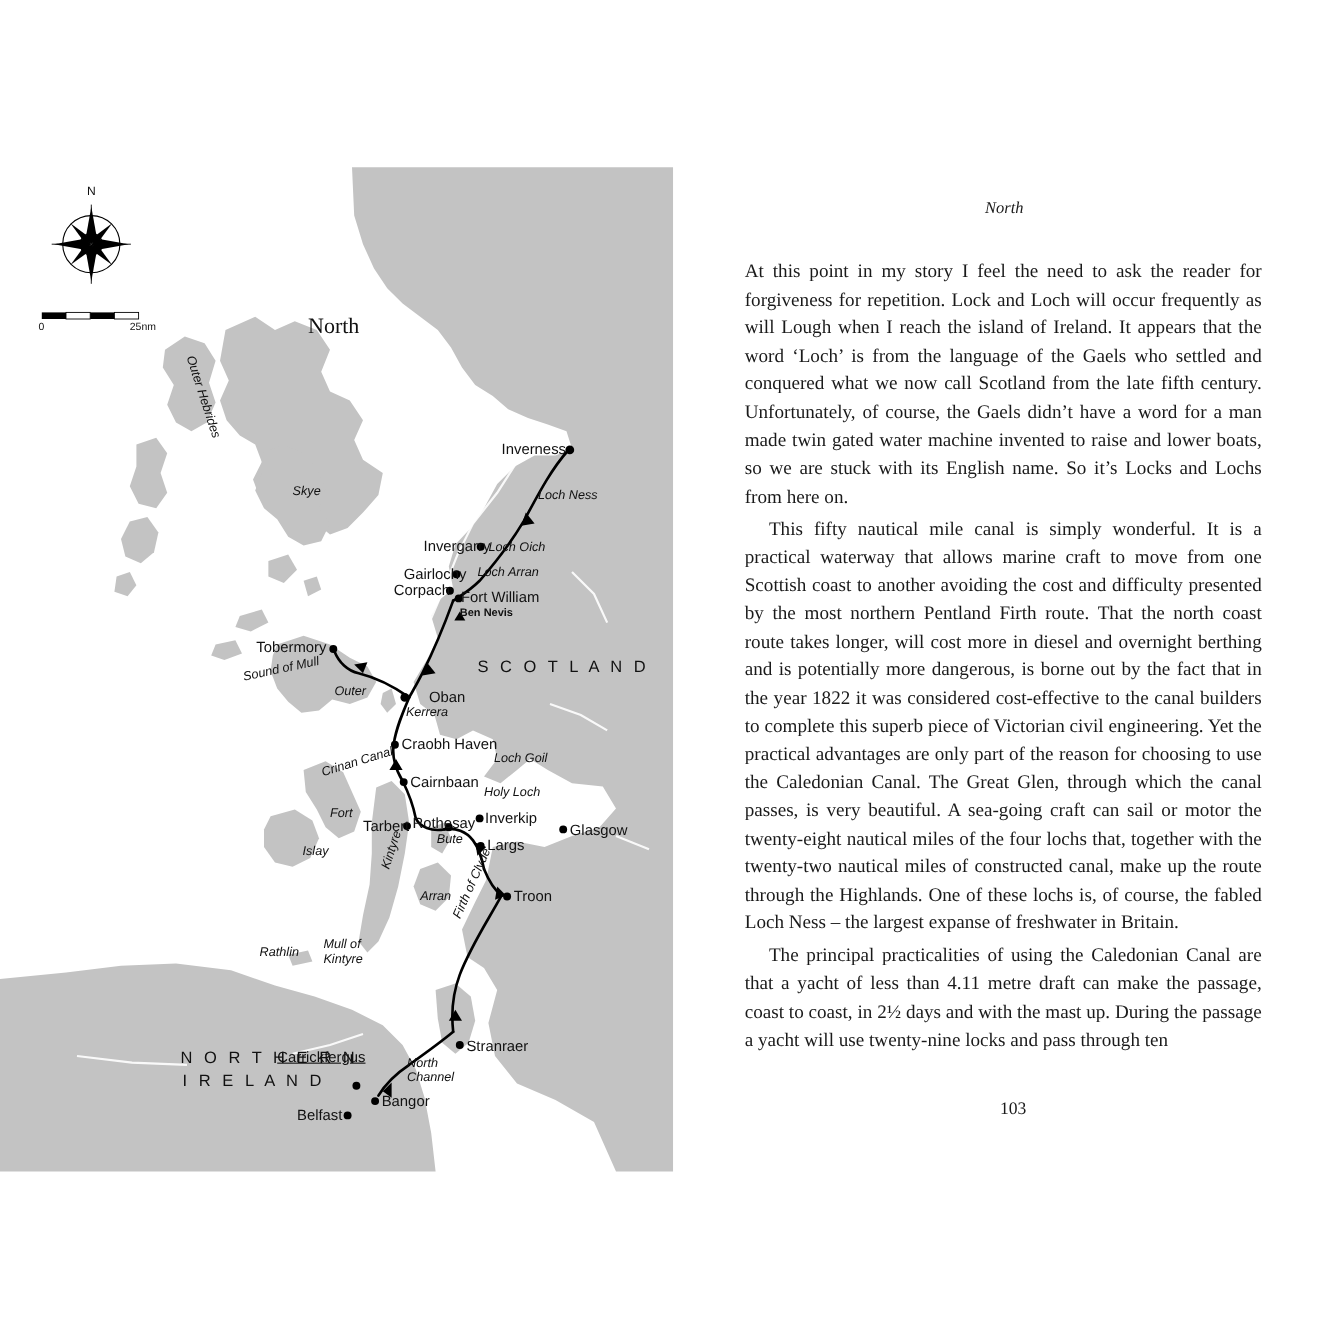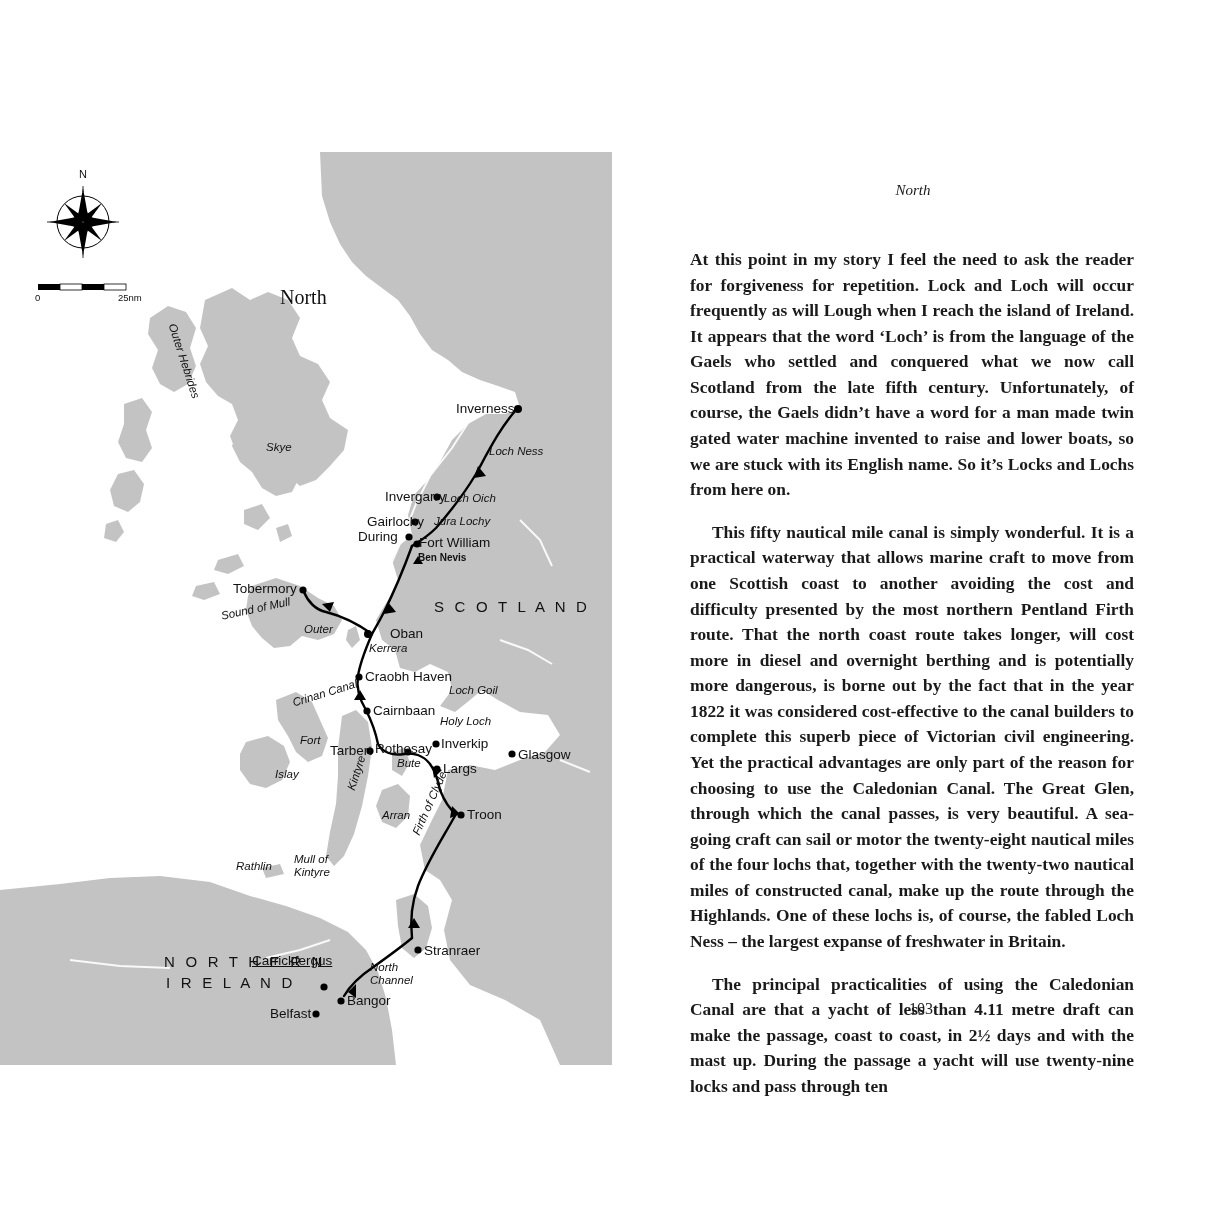--- a/index.html
+++ b/index.html
@@ -92,23 +92,22 @@
     line-height: 1.47;
     text-align: justify;
   }
   #body-col .subhead {
     font-style: italic;
     font-size: 17px;
     margin: 0 0 2px 0;
     text-align: left;
   }
   #body-col p.para {
-    margin: 17px;
+    margin: 4px;
     text-indent: 0;
-    font-weight: bold;
   }
   #body-col p.para + p.para {
     text-indent: 22px;
   }
   #folio {
     position: absolute;
     left: 0;
     top: 1000px;
     width: 618px;
     text-align: center;
@@ -388,38 +387,38 @@
   <div class="map-label lbl-island" style="left:300px; top:734px;">Fort</div>
   <div class="map-label lbl-island" style="left:275px; top:768px;">Islay</div>
   <div class="map-label lbl-island" style="left:397px; top:757px;">Bute</div>
   <div class="map-label lbl-island" style="left:382px; top:809px;">Arran</div>
   <div class="map-label lbl-island rot-kintyre" style="left:345px; top:788px;">Kintyre</div>
   <div class="map-label lbl-island" style="left:236px; top:860px;">Rathlin</div>
   <div class="map-label lbl-island" style="left:294px; top:853px; width:58px; line-height:1.15; white-space:normal;">Mull of Kintyre</div>
 
   <div class="map-label lbl-water" style="left:489px; top:445px;">Loch Ness</div>
   <div class="map-label lbl-water" style="left:444px; top:492px;">Loch Oich</div>
-  <div class="map-label lbl-water" style="left:434px; top:515px;">Jura Lochy</div>
+  <div class="map-label lbl-water" style="left:434px; top:515px;">Loch Arran</div>
   <div class="map-label lbl-water rot-sound" style="left:220px; top:610px;">Sound of Mull</div>
   <div class="map-label lbl-water rot-crinan" style="left:291px; top:697px;">Crinan Canal</div>
   <div class="map-label lbl-water" style="left:449px; top:684px;">Loch Goil</div>
   <div class="map-label lbl-water" style="left:440px; top:715px;">Holy Loch</div>
   <div class="map-label lbl-water rot-firth" style="left:410px; top:832px;">Firth of Clyde</div>
   <div class="map-label lbl-water" style="left:370px; top:961px; width:46px; line-height:1.15; white-space:normal;">North Channel</div>
 
   <div class="map-label lbl-region" style="left:434px; top:598px;">S C O T L A N D</div>
   <div class="map-label lbl-region" style="left:164px; top:953px;">N O R T H E R N</div>
   <div class="map-label lbl-region" style="left:166px; top:974px;">I R E L A N D</div>
 
   <div class="map-label lbl-small" style="left:418px; top:552px;font-weight:bold;">Ben Nevis</div>
 
   <div class="map-label lbl-city" style="left:456px; top:401px;">Inverness</div>
   <div class="map-label lbl-city" style="left:385px; top:489px;">Invergarry</div>
   <div class="map-label lbl-city" style="left:367px; top:514px;">Gairlochy</div>
-  <div class="map-label lbl-city" style="left:358px; top:529px;">During</div>
+  <div class="map-label lbl-city" style="left:358px; top:529px;">Corpach</div>
   <div class="map-label lbl-city" style="left:419px; top:535px;">Fort William</div>
   <div class="map-label lbl-city" style="left:233px; top:581px;">Tobermory</div>
   <div class="map-label lbl-city" style="left:390px; top:626px;">Oban</div>
   <div class="map-label lbl-city" style="left:365px; top:669px;">Craobh Haven</div>
   <div class="map-label lbl-city" style="left:373px; top:703px;">Cairnbaan</div>
   <div class="map-label lbl-city" style="left:330px; top:743px;">Tarbert</div>
   <div class="map-label lbl-city" style="left:375px; top:741px;">Rothesay</div>
   <div class="map-label lbl-city" style="left:441px; top:736px;">Inverkip</div>
   <div class="map-label lbl-city" style="left:443px; top:761px;">Largs</div>
   <div class="map-label lbl-city" style="left:518px; top:747px;">Glasgow</div>

